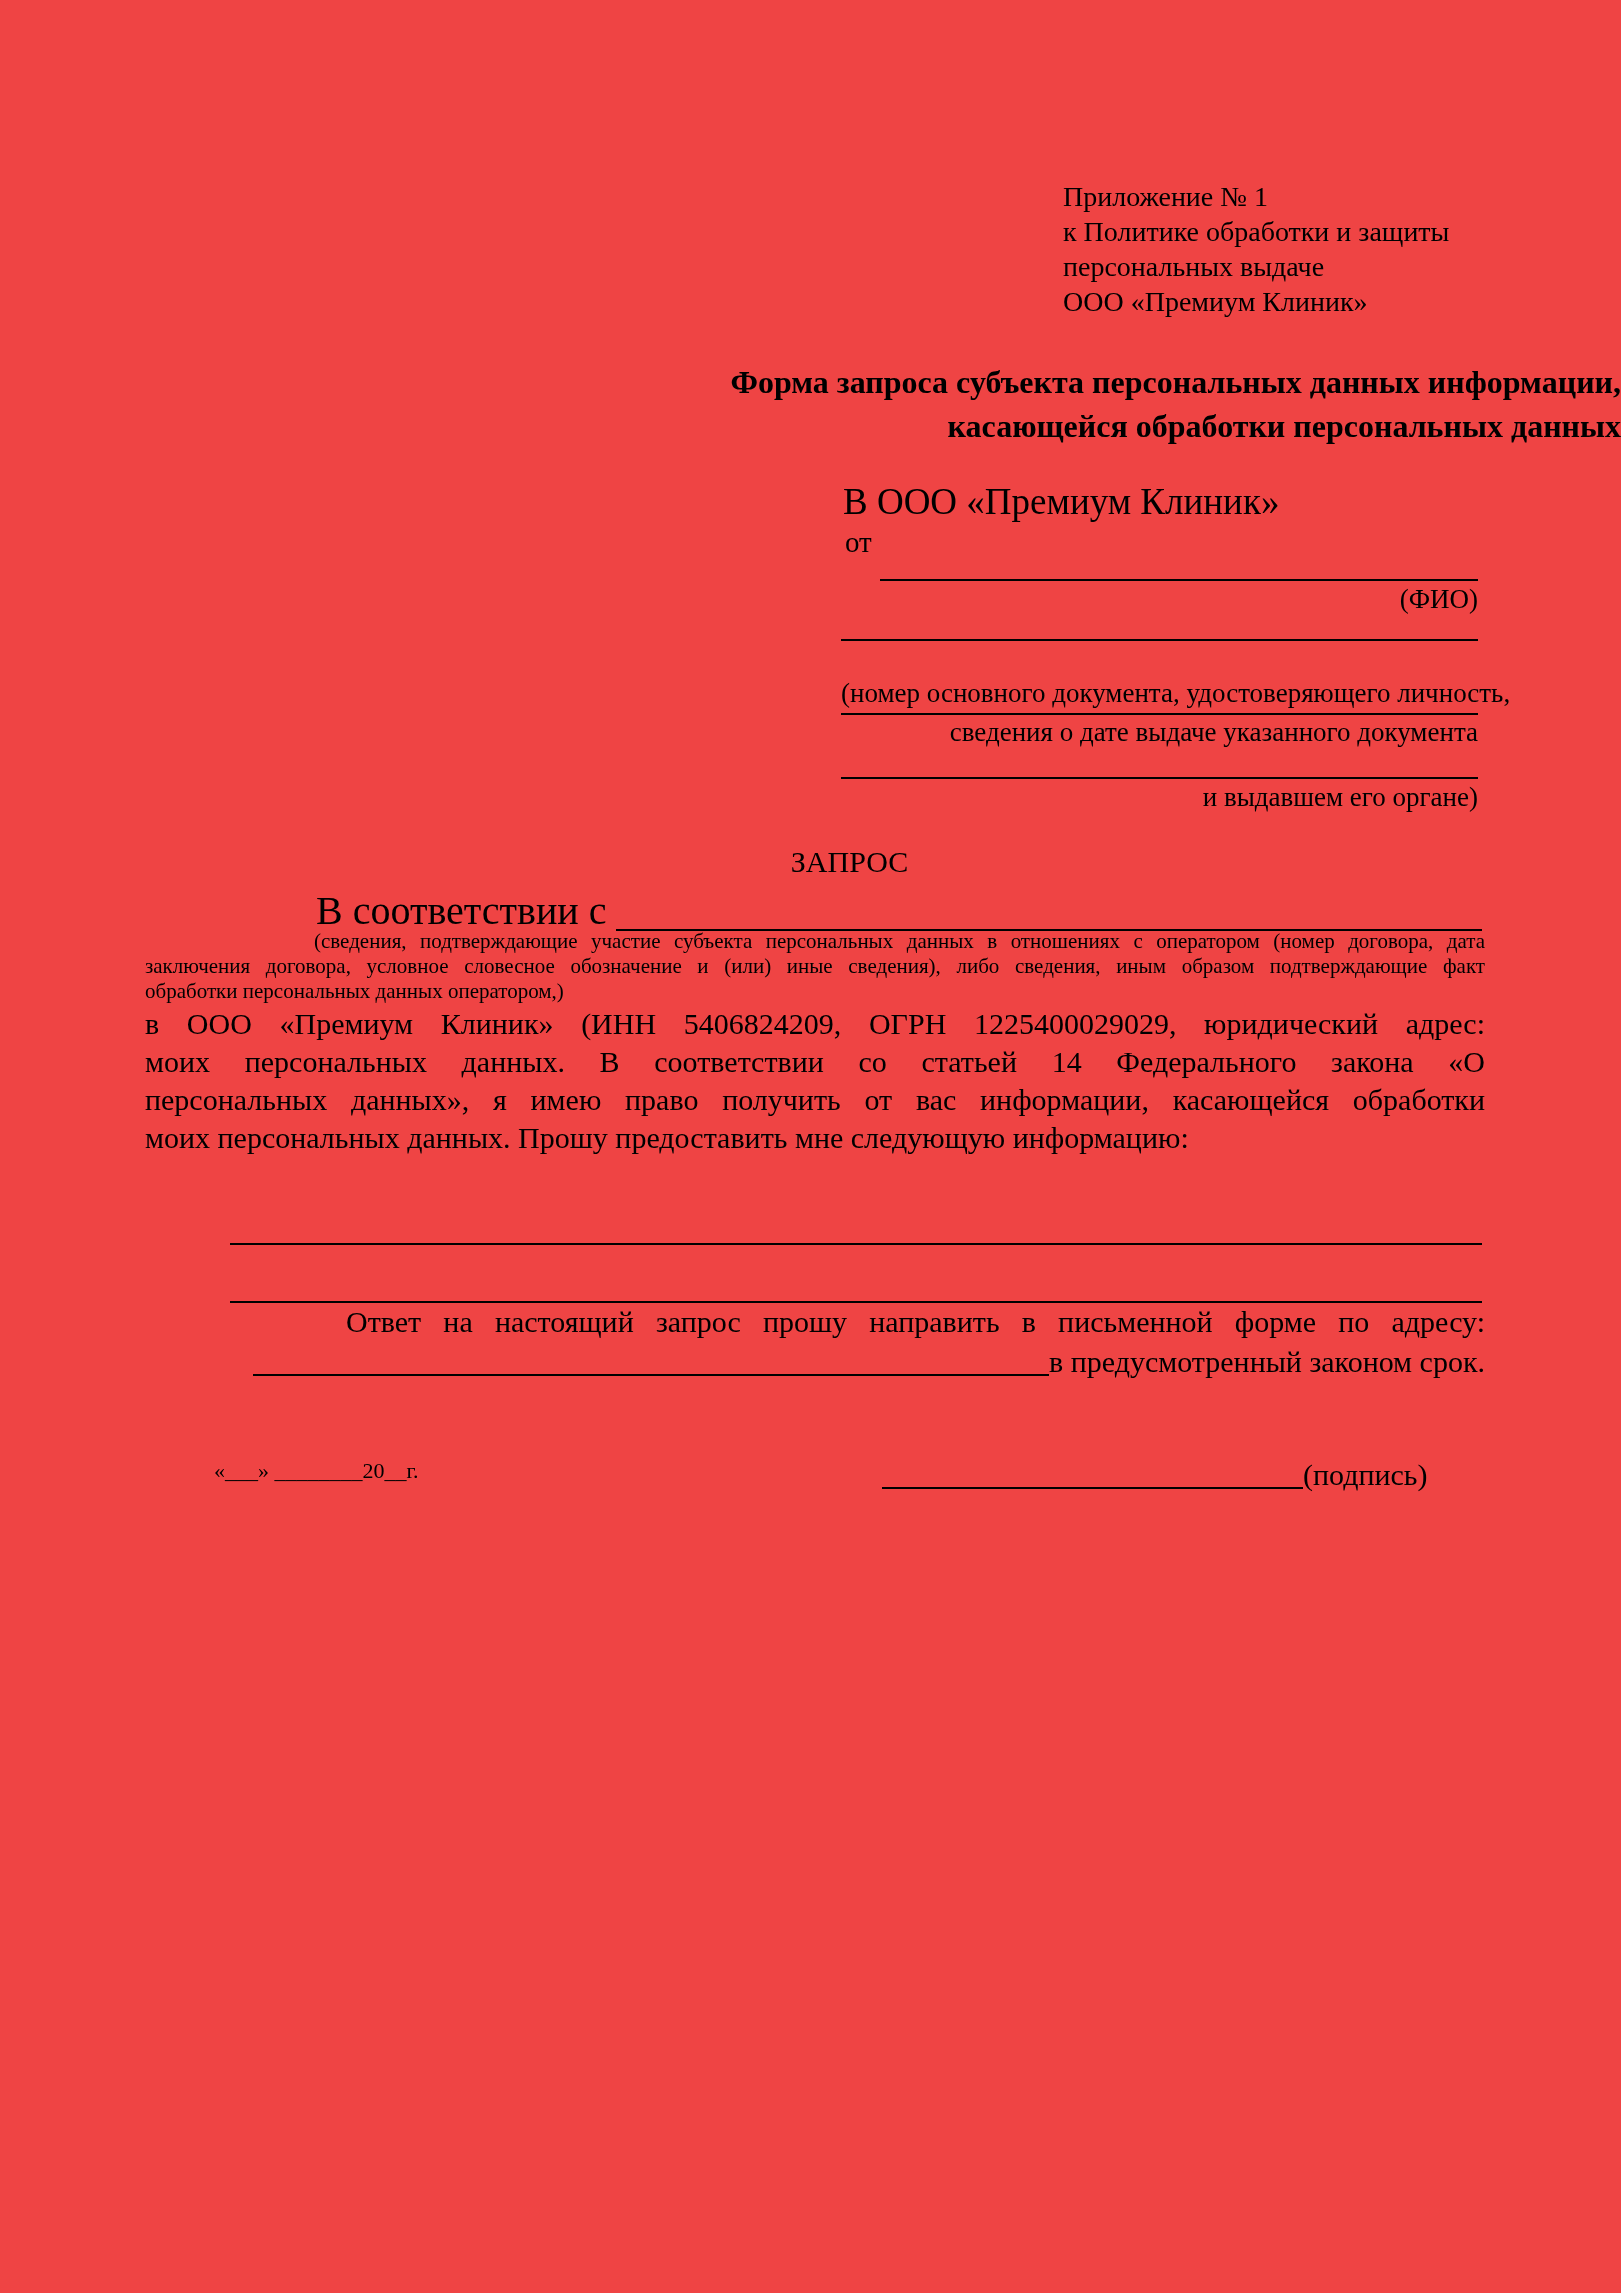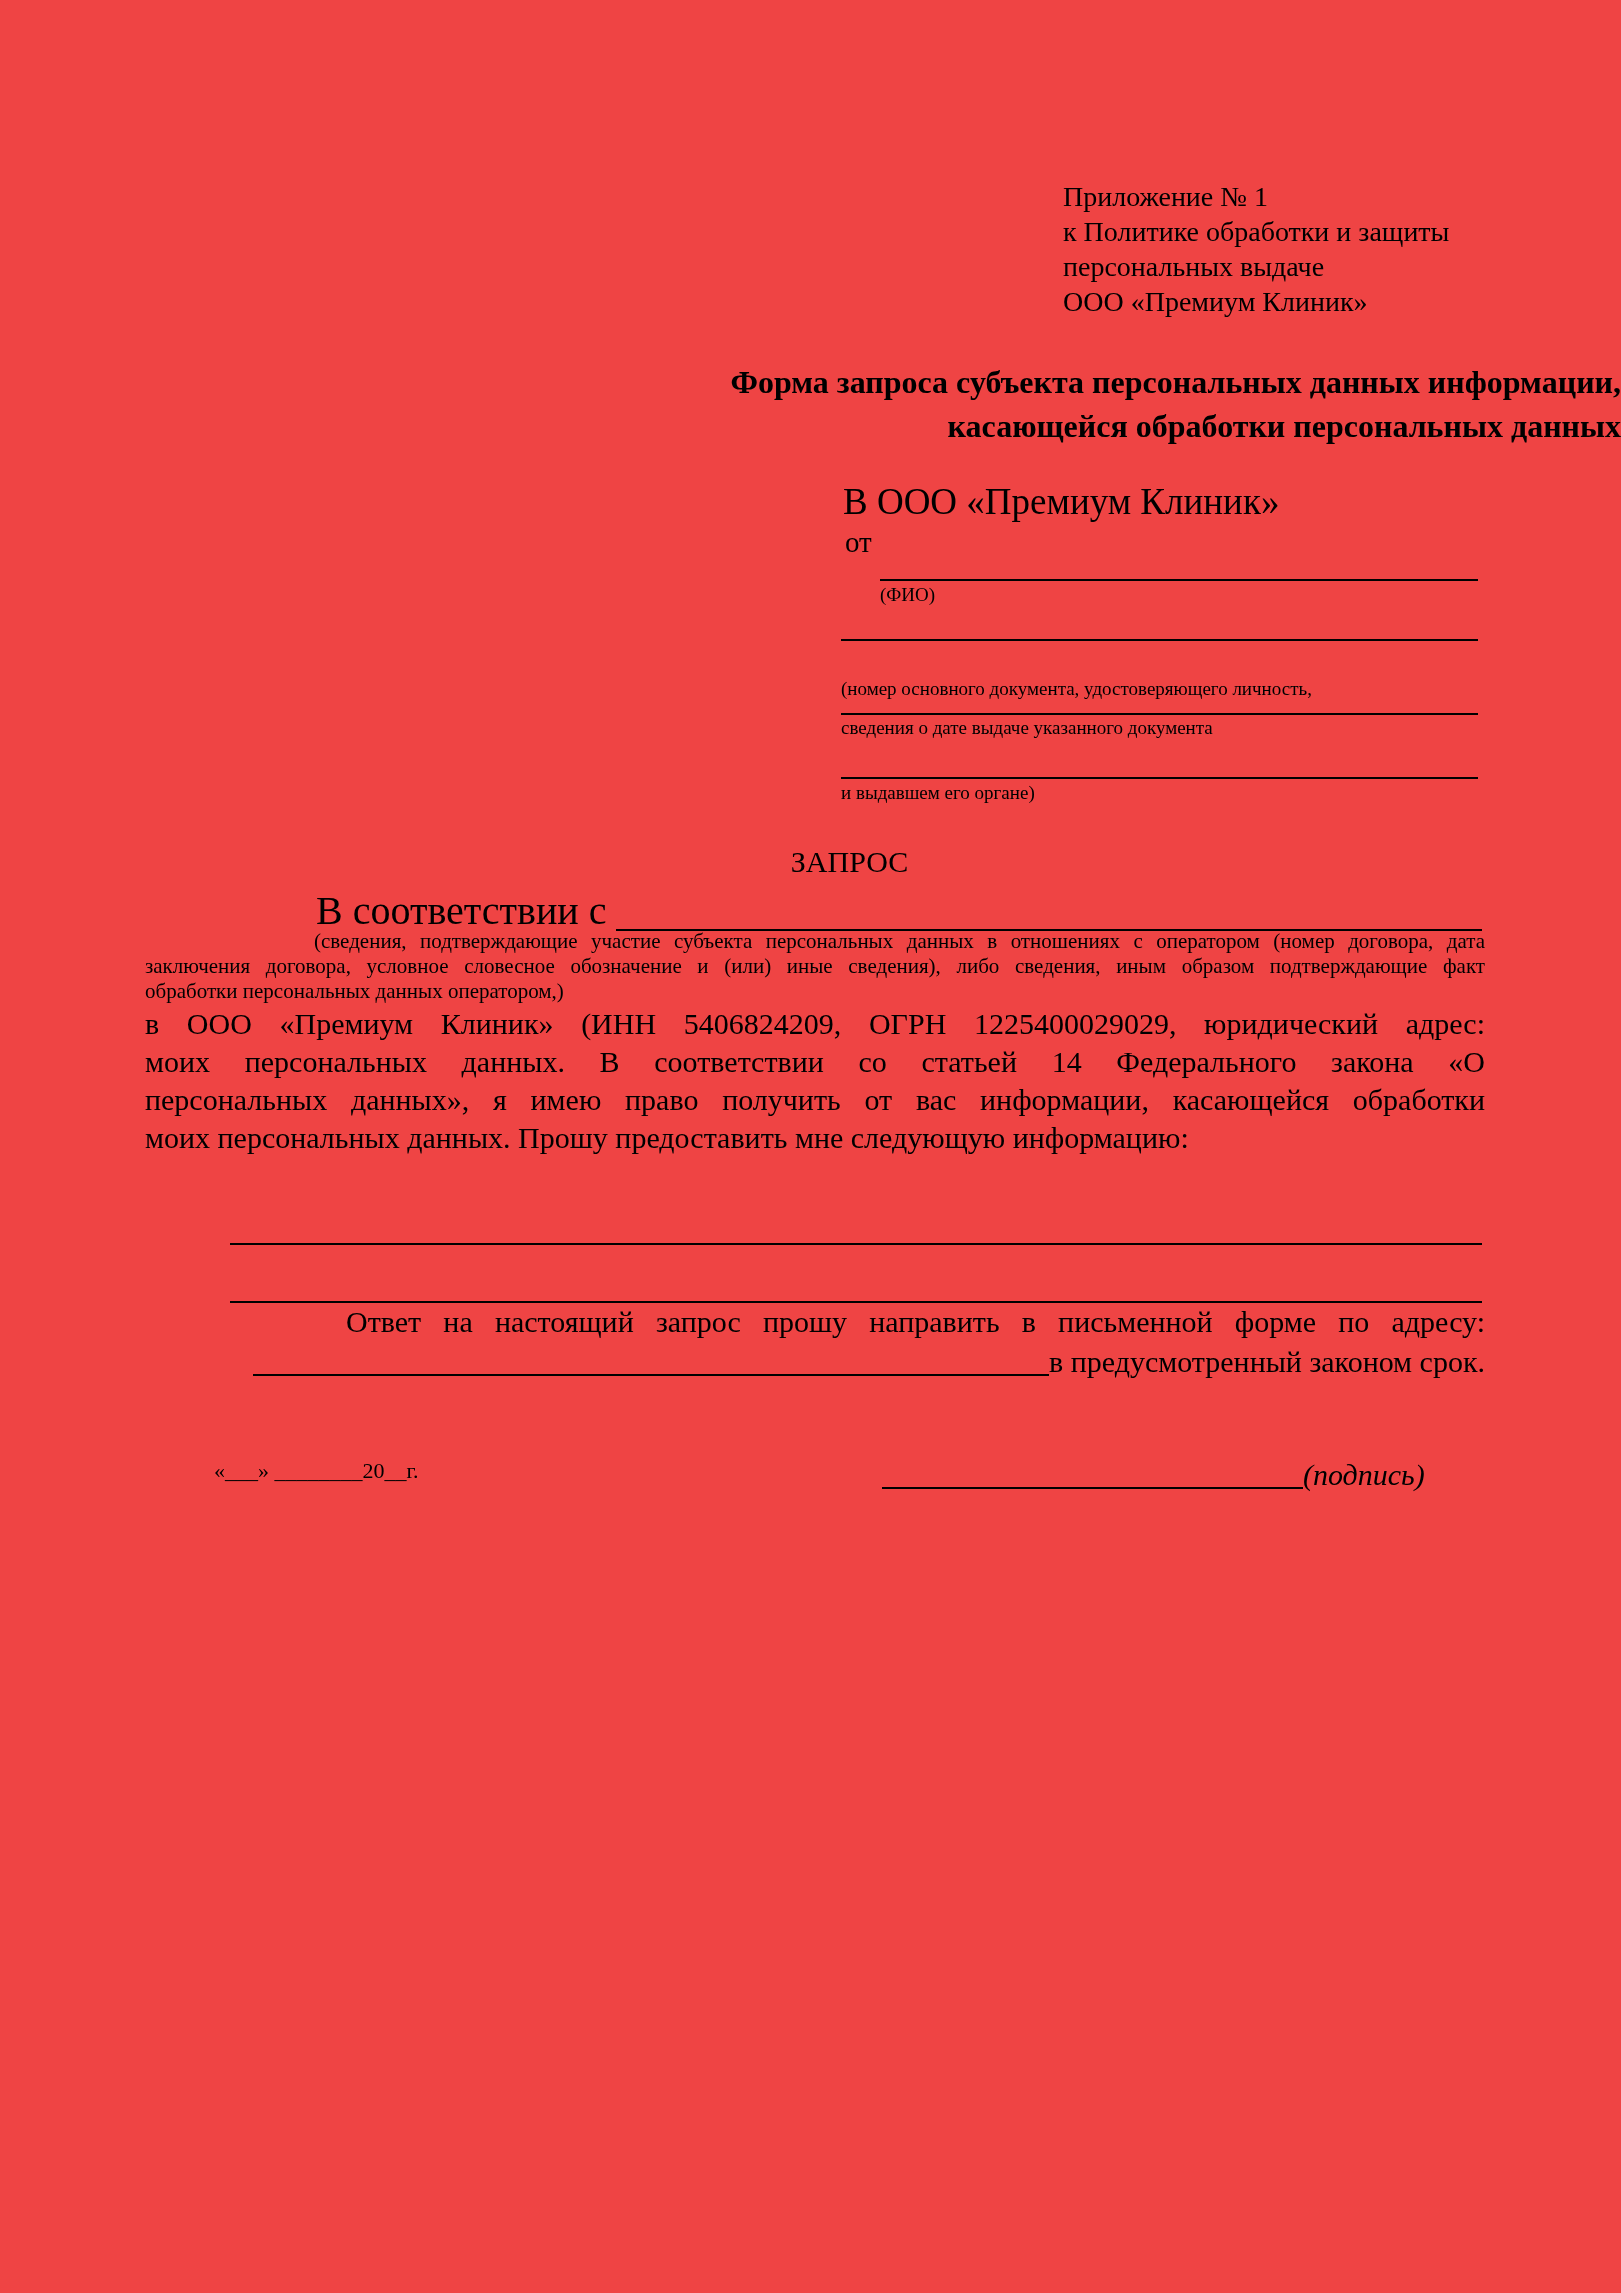--- a/index.html
+++ b/index.html
@@ -24,21 +24,21 @@
     left: 78px; right: 0; top: 360px;
     text-align: right;
     font-weight: bold;
     font-size: 32px; line-height: 44px;
   }
 
   .recipient-org { left: 843px; top: 480px; font-size: 37px; white-space: nowrap; }
   .recipient-from { left: 845px; top: 526px; font-size: 29px; }
 
   .rule { border-top: 2.9px solid #000; height: 0; }
-  .caption { font-size: 19px; text-align: left; white-space: nowrap; }
+  .caption { font-size: 27px; text-align: right; white-space: nowrap; }
 
   .fio-line   { left: 880px; top: 579px; width: 598px; }
   .fio-cap    { left: 880px; top: 584px; width: 598px; }
   .doc1-line  { left: 841px; top: 639px; width: 637px; }
   .doc1-cap   { left: 841px; top: 644px; width: 637px; margin-top: 34px; }
   .doc2-line  { left: 841px; top: 713px; width: 637px; }
   .doc2-cap   { left: 841px; top: 717px; width: 637px; }
   .doc3-line  { left: 841px; top: 777px; width: 637px; }
   .doc3-cap   { left: 841px; top: 782px; width: 637px; }
 
@@ -91,21 +91,21 @@
   }
   .reply-address-row .spacer { width: 108px; }
   .reply-address-row .fill { margin-left: 0; margin-bottom: 2.9px; }
   .reply-address-row .suffix { white-space: nowrap; }
 
   .daterow { left: 214px; top: 1458px; font-size: 22px; white-space: nowrap; }
 
   .sigrow {
     left: 882px; top: 1458px;
     font-size: 30px;
-    display: flex; align-items: flex-end; font-style: italic;
+    display: flex; align-items: flex-end;
   }
   .sig-fill {
     width: 421px;
     border-bottom: 2.9px solid #000;
     margin-bottom: 2.9px;
   }
   .sig-cap { white-space: nowrap; }
 </style>
 </head>
 <body>

